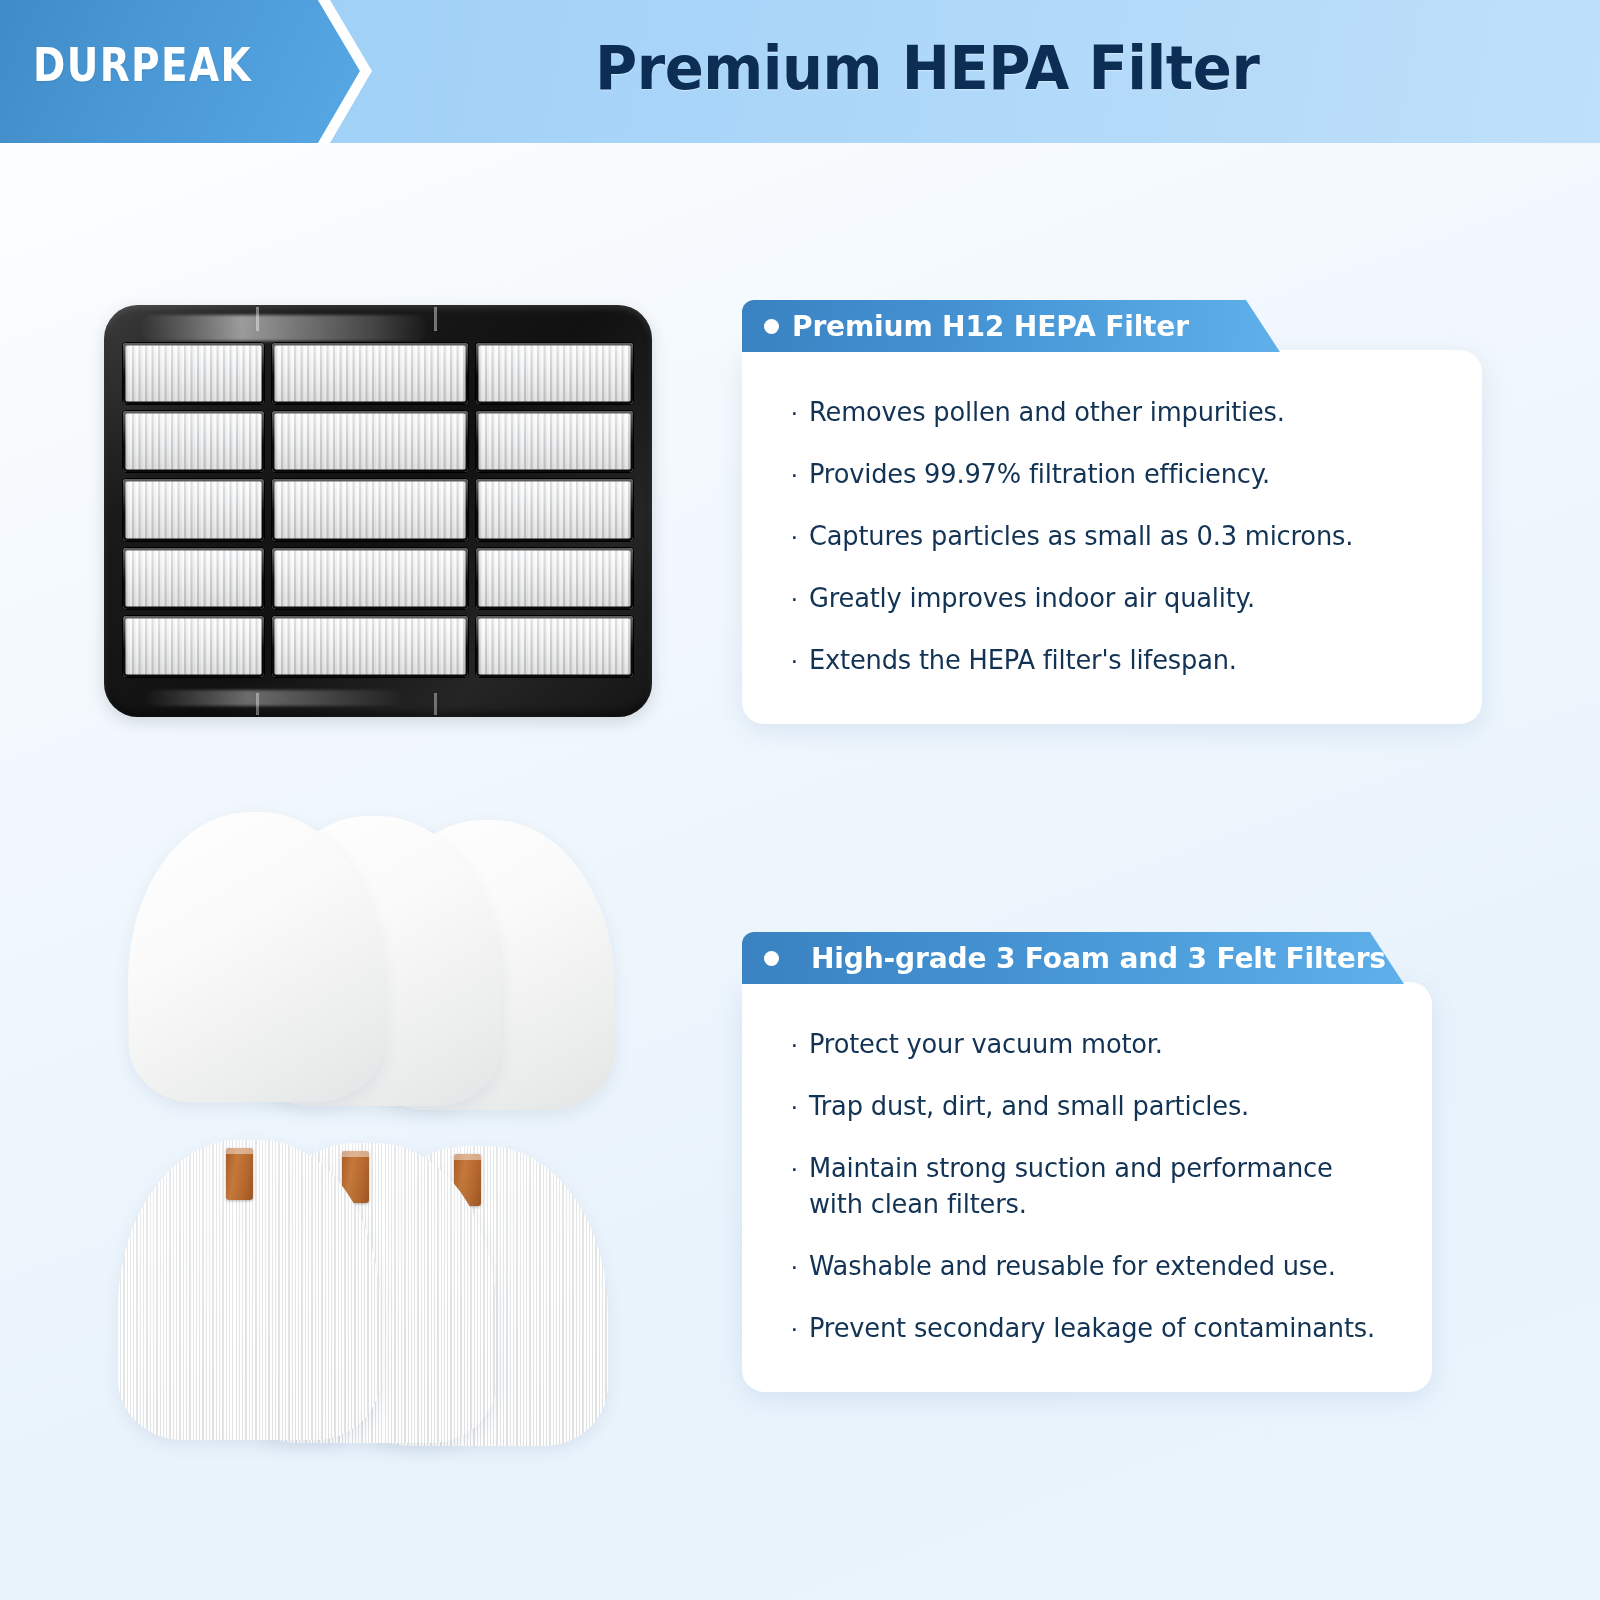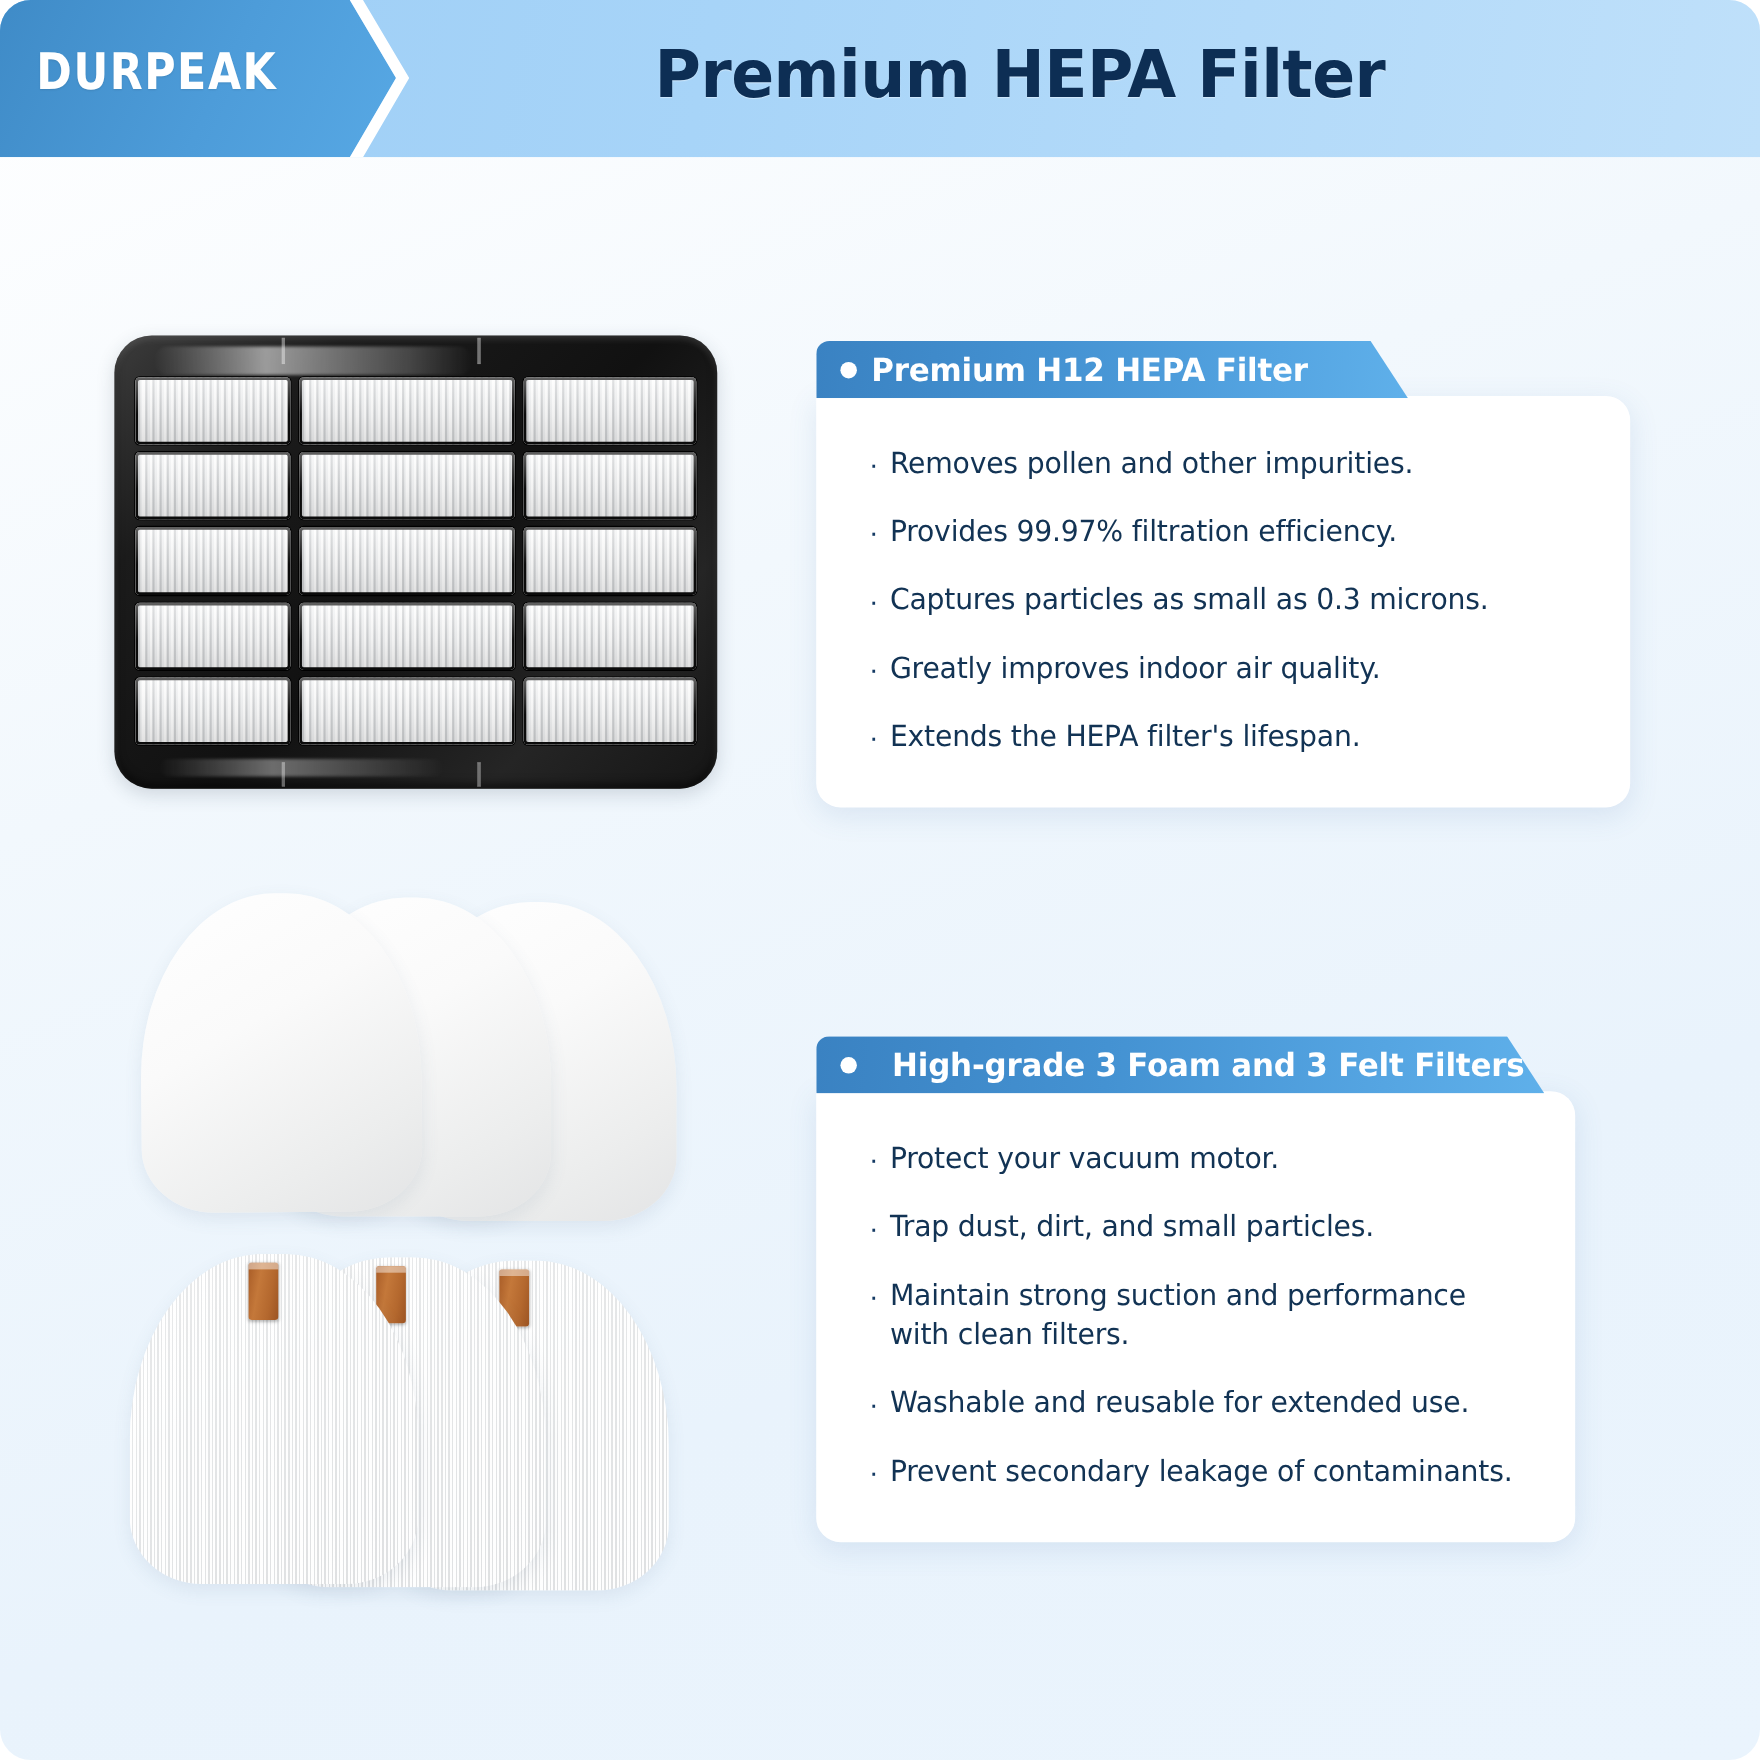--- a/index.html
+++ b/index.html
@@ -9,21 +9,20 @@
     height: 1600px;
     font-family: "Liberation Sans", sans-serif;
   }
 
   #page {
     position: relative;
     width: 1600px;
     height: 1600px;
     overflow: hidden;
     background: linear-gradient(160deg, #ffffff 0%, #f2f8fd 35%, #e9f3fc 70%, #eaf4fd 100%);
-    border-radius: 28px;
   }
 
   
   .header {
     position: absolute;
     left: 0; top: 0;
     width: 1600px;
     height: 143px;
     overflow: hidden;
   }
@@ -81,21 +80,20 @@
   .card-tab {
     position: relative;
     height: 52px;
     display: flex;
     align-items: center;
     padding-left: 22px;
     background: linear-gradient(95deg, #3a82c2 0%, #4492d2 40%, #55a5e2 78%, #5fb0ea 100%);
     border-radius: 12px 26px 0 0;
     clip-path: polygon(0 0, calc(100% - 34px) 0, 100% 100%, 0 100%);
     z-index: 3;
-    margin-top: 10px;
   }
   #feature-1 .card-tab { width: 538px; }
   #feature-2 .card-tab { width: 662px; justify-content: space-between; }
 
   .tab-bullet {
     width: 15px; height: 15px;
     border-radius: 50%;
     background: #ffffff;
     margin-right: 13px;
     flex: 0 0 auto;

